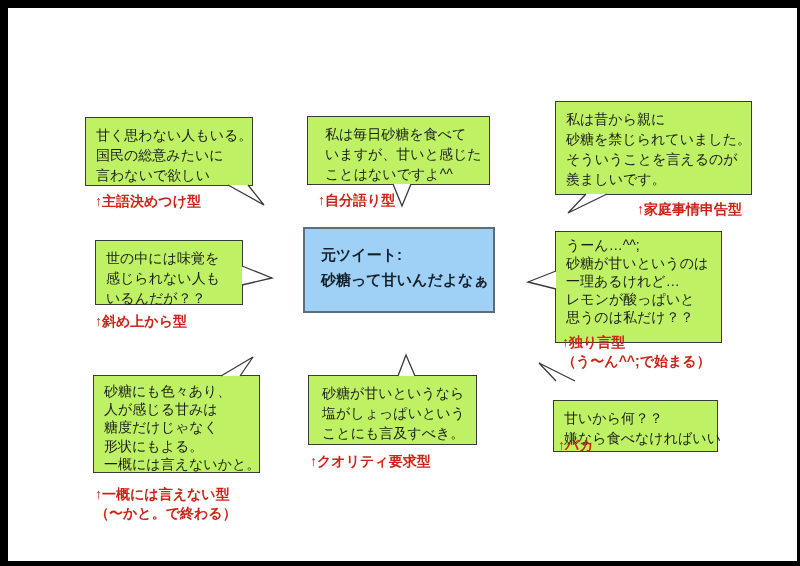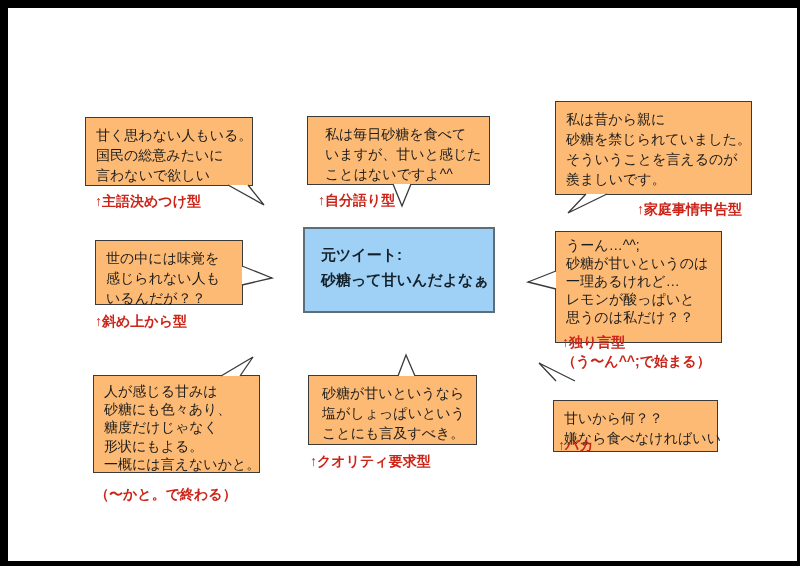--- a/index.html
+++ b/index.html
@@ -19,21 +19,21 @@
     background:#ffffff;
     border-style:solid;
     border-color:var(--frame);
     border-width:8px 3px 5px 8px;
     font-family:"Liberation Sans","DejaVu Sans",sans-serif;
     overflow:hidden;
   }
   .bubble{
     position:absolute;
     box-sizing:border-box;
-    background:#fdba74;
+    background:#bef264;
     border:1px solid var(--bubble-border);
     color:var(--bubble-text);
     font-size:14px;
     line-height:1.42;
     padding:8px 10px;
     z-index:1;
     white-space:nowrap;
   }
   .bubble .ln{display:block;}
   .label{
@@ -143,27 +143,28 @@
     <span class="ln">一理あるけれど…</span>
     <span class="ln">レモンが酸っぱいと</span>
     <span class="ln">思うのは私だけ？？</span>
   </div>
   <div class="label l5">
     <span class="ln">↑独り言型</span>
     <span class="ln">（う〜ん^^;で始まる）</span>
   </div>
 
   <div class="bubble b6">
+    <span class="ln">砂糖にも色々あり、</span>
     <span class="ln">人が感じる甘みは</span>
-    <span class="ln">砂糖にも色々あり、</span>
     <span class="ln">糖度だけじゃなく</span>
     <span class="ln">形状にもよる。</span>
     <span class="ln">一概には言えないかと。</span>
   </div>
   <div class="label l6">
+    <span class="ln">↑一概には言えない型</span>
     <span class="ln">（〜かと。で終わる）</span>
   </div>
 
   <div class="bubble b7">
     <span class="ln">砂糖が甘いというなら</span>
     <span class="ln">塩がしょっぱいという</span>
     <span class="ln">ことにも言及すべき。</span>
   </div>
   <div class="label l7">
     <span class="ln">↑クオリティ要求型</span>

